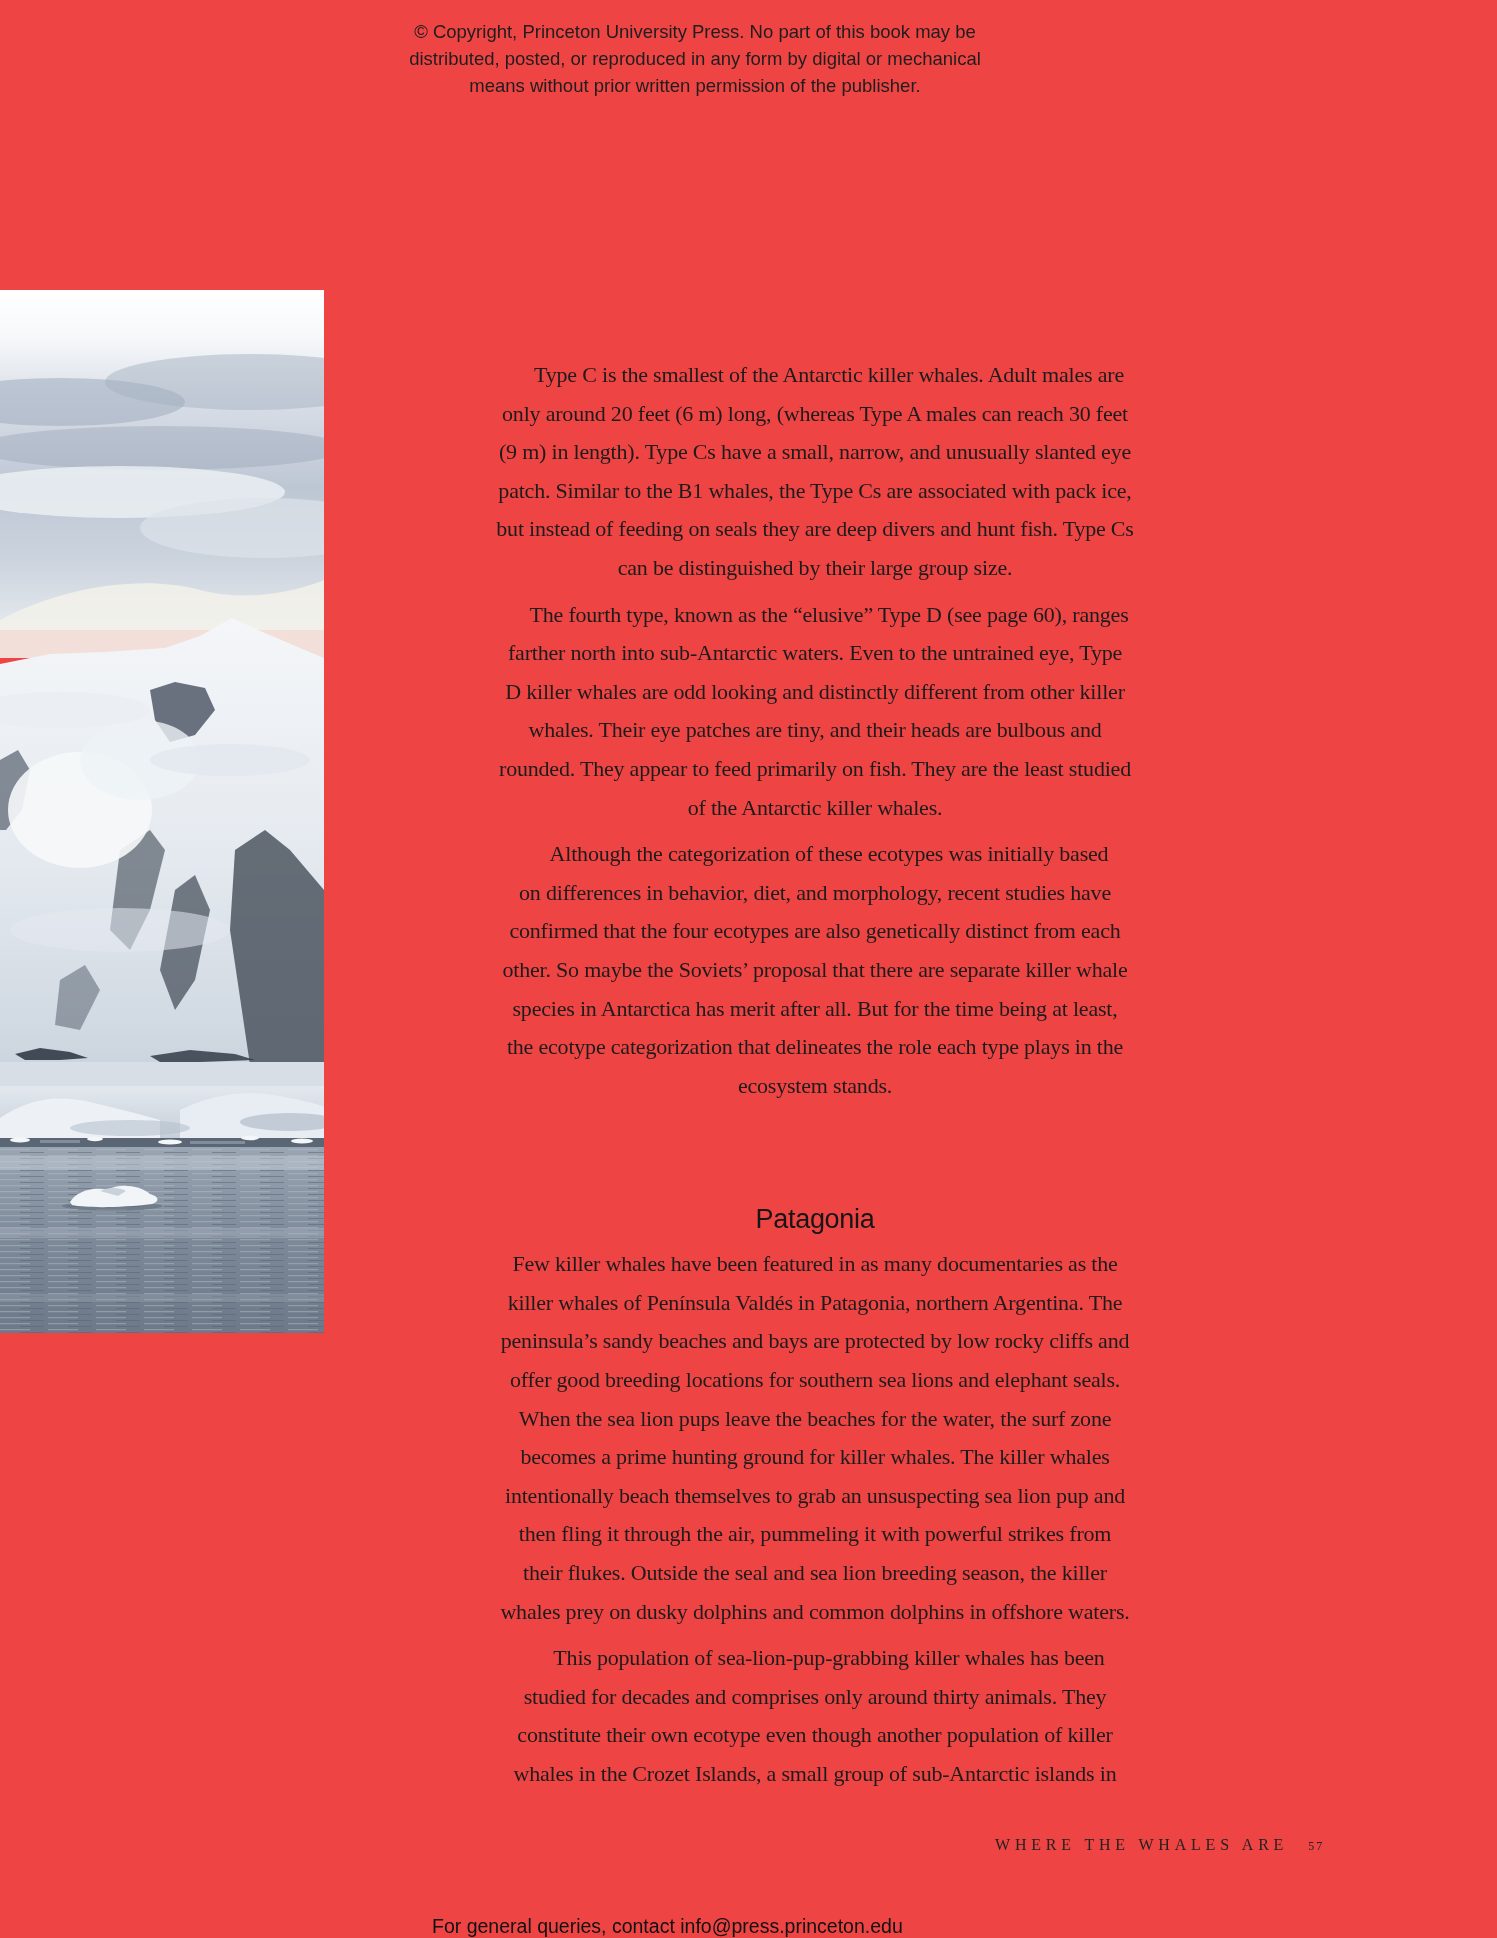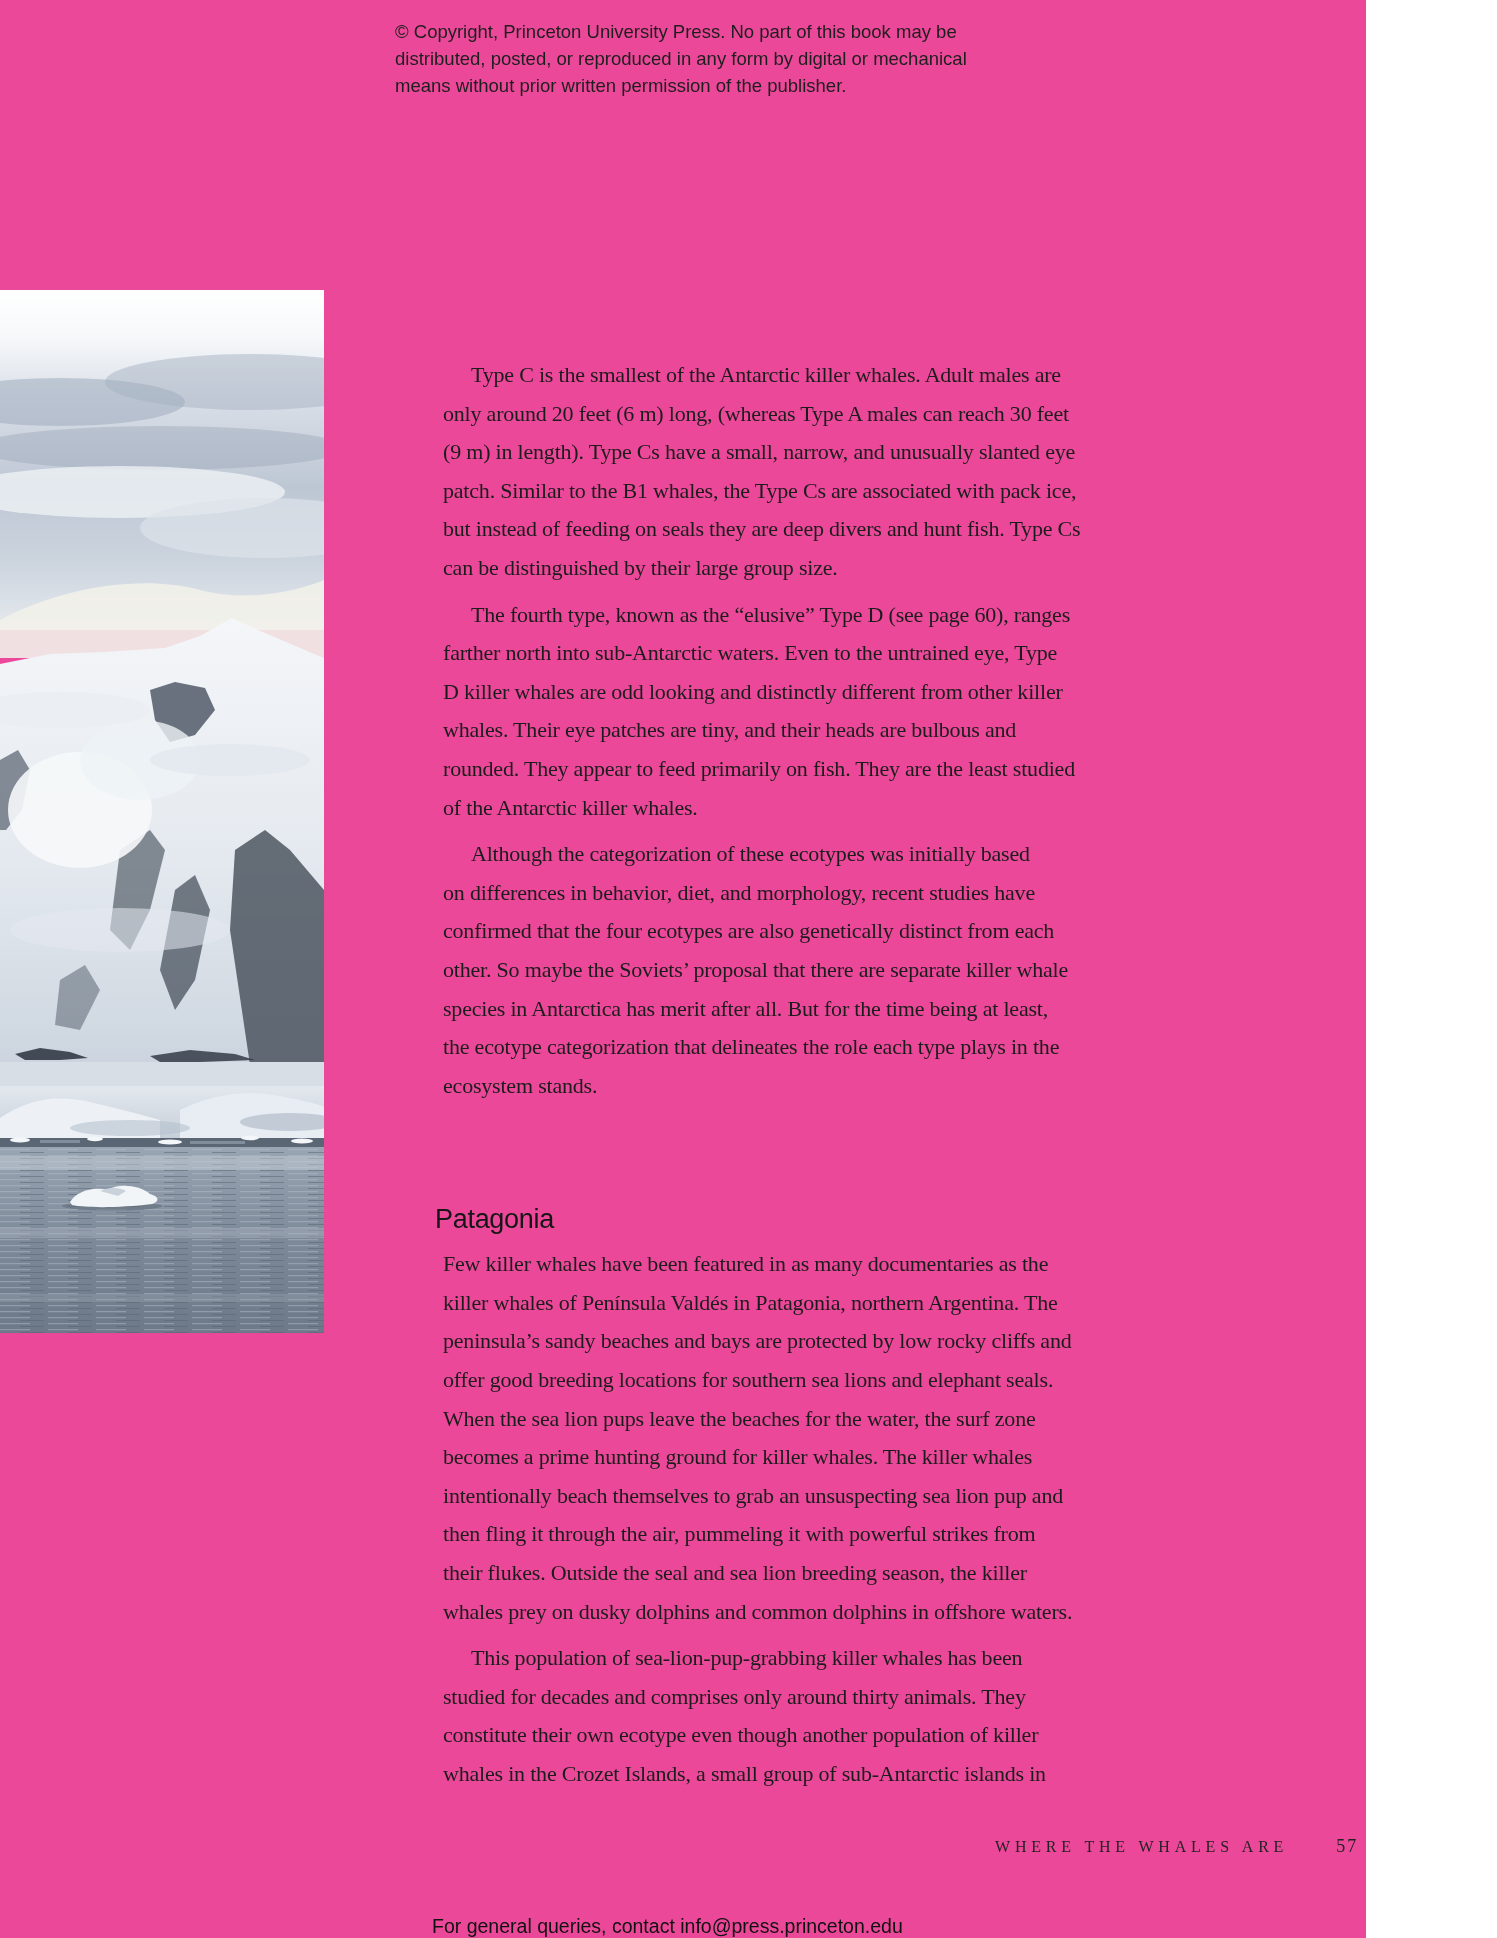--- a/index.html
+++ b/index.html
@@ -1,18 +1,18 @@
 <!DOCTYPE html>
 <html><head>
 <meta charset="utf-8">
 <style>
   html,body{margin:0;padding:0;background:#ffffff;}
   .page{
-    position:relative;width:1366px;height:1938px;background:#ec4899;
-    overflow:hidden;font-family:"Liberation Serif", serif;color:#1c1c1c;
+    position:relative;width:1497px;height:1938px;background:#ef4444;
+    overflow:hidden;font-family:"Liberation Serif", serif;color:#1c1c1c;text-align:center;
   }
   .copyright{
     position:absolute;left:395px;top:18px;width:600px;
     font-family:"Liberation Sans", sans-serif;font-size:18.5px;line-height:27px;
     color:#1e1e1e;white-space:pre-line;letter-spacing:0px;
   }
   .photo{
     position:absolute;left:0;top:290px;width:324px;height:1043px;overflow:hidden;
   }
   .photo svg{display:block;}
@@ -26,21 +26,21 @@
   .heading{
     margin:94px 0 -2px 0;font-family:"Liberation Sans", sans-serif;
     font-size:27px;font-weight:500;line-height:40px;letter-spacing:-0.3px;color:#161616;
     white-space:pre;
   }
   .runfoot{
     position:absolute;left:995px;top:1836px;white-space:nowrap;
     font-family:"Liberation Serif", serif;color:#222222;
   }
   .runhead{font-size:16px;letter-spacing:0.30em;}
-  .pagenum{font-size:18px;letter-spacing:2px;margin-left:48px;}
+  .pagenum{font-size:12px;letter-spacing:2px;margin-left:20px;}
   .query{
     position:absolute;left:432px;top:1915px;
     font-family:"Liberation Sans", sans-serif;font-size:19.5px;color:#111111;
     white-space:pre;
   }
 </style>
 </head>
 <body>
 
 <div class="page">

